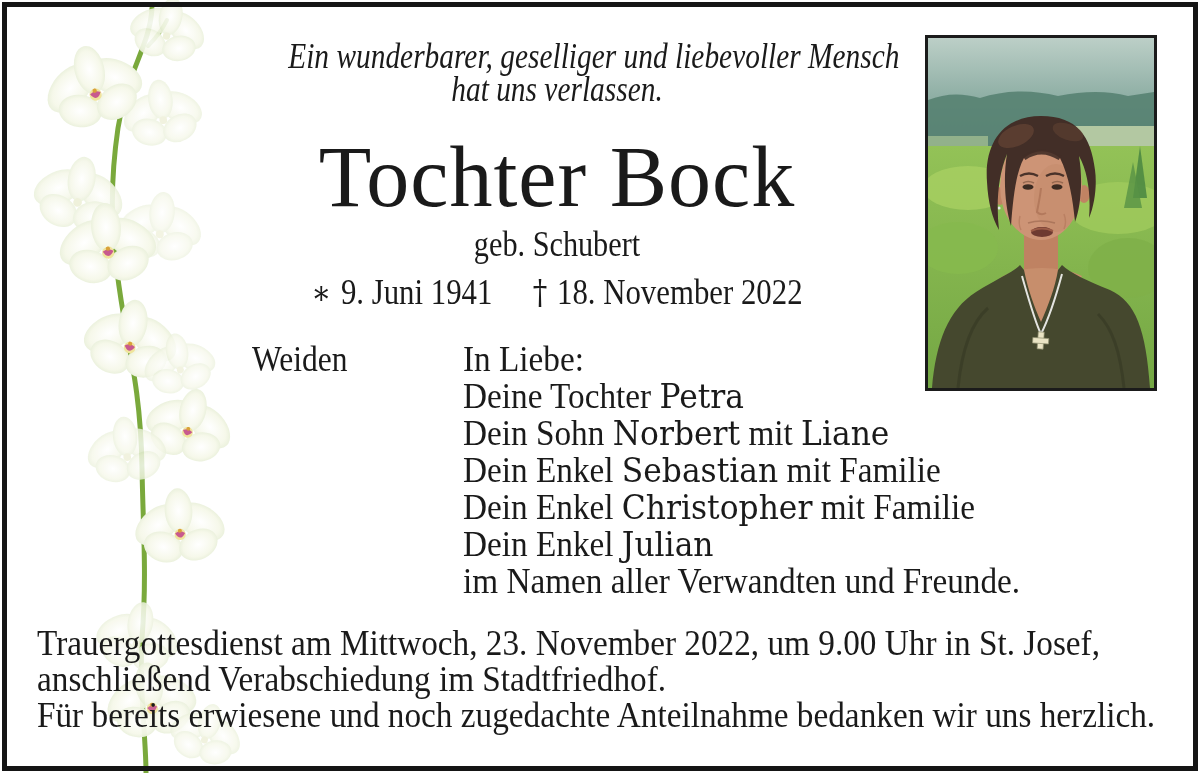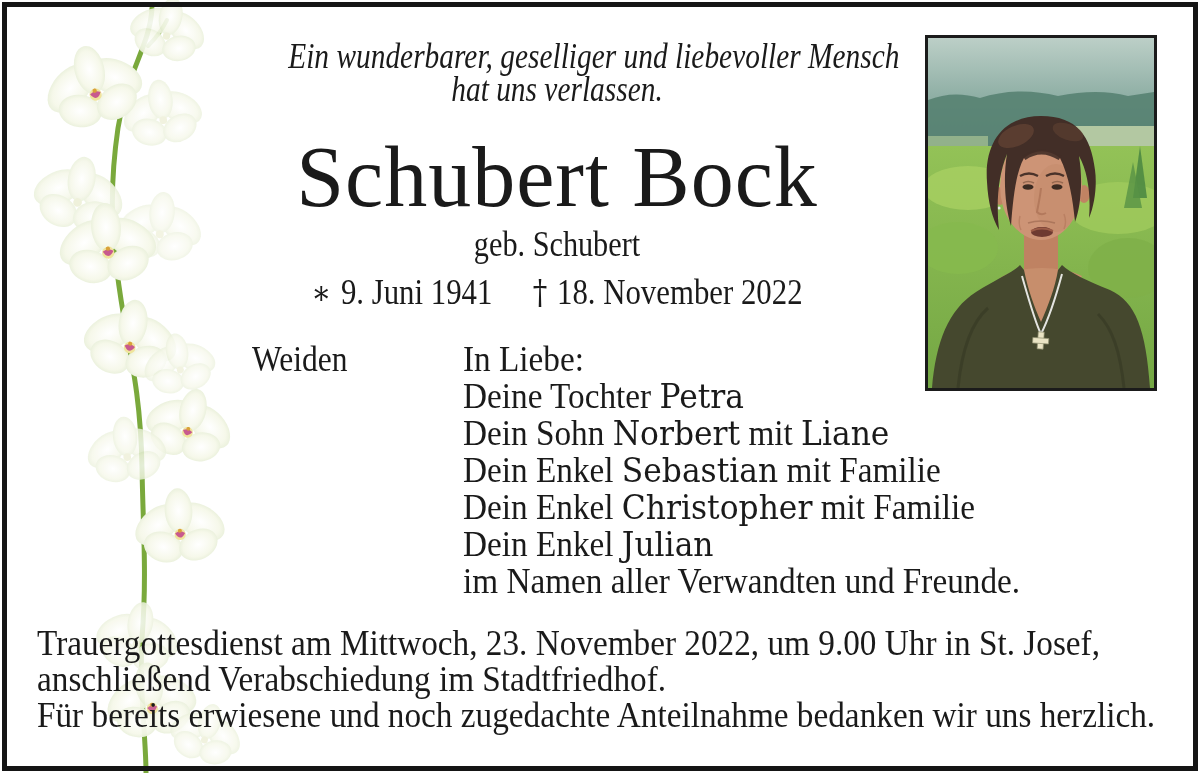--- a/index.html
+++ b/index.html
@@ -82,21 +82,21 @@
     <use href="#flp" transform="translate(205 738) scale(1.0) rotate(16)" opacity="0.8"></use>
   </svg>
 
   <div class="frame"></div>
 
   <div class="txt centercol intro">
     <div>Ein wunderbarer, geselliger und liebevoller Mensch</div>
     <div>hat uns verlassen.</div>
   </div>
 
-  <h1 class="txt centercol bigname">Schubert Bock</h1>
+  <h1 class="txt centercol bigname">Tochter Bock</h1>
   <div class="txt centercol maiden">geb. Schubert</div>
 
   <div class="txt centercol dates">
     <span>
       <span class="sym">∗</span><span>9. Juni 1941</span>
     </span>
     <span>
       <span class="sym">†</span><span>18. November 2022</span>
     </span>
   </div>

